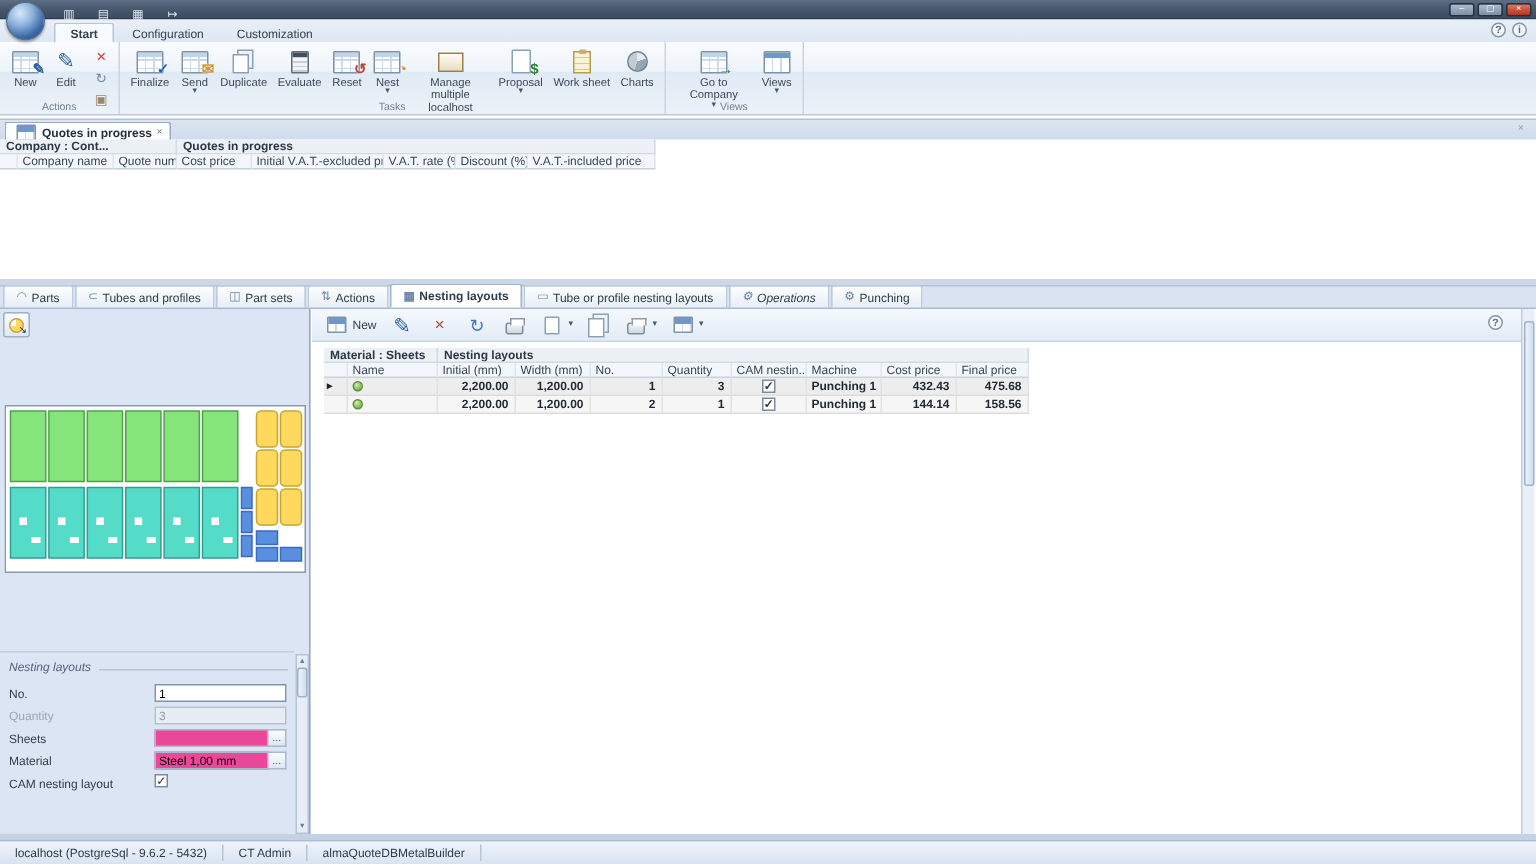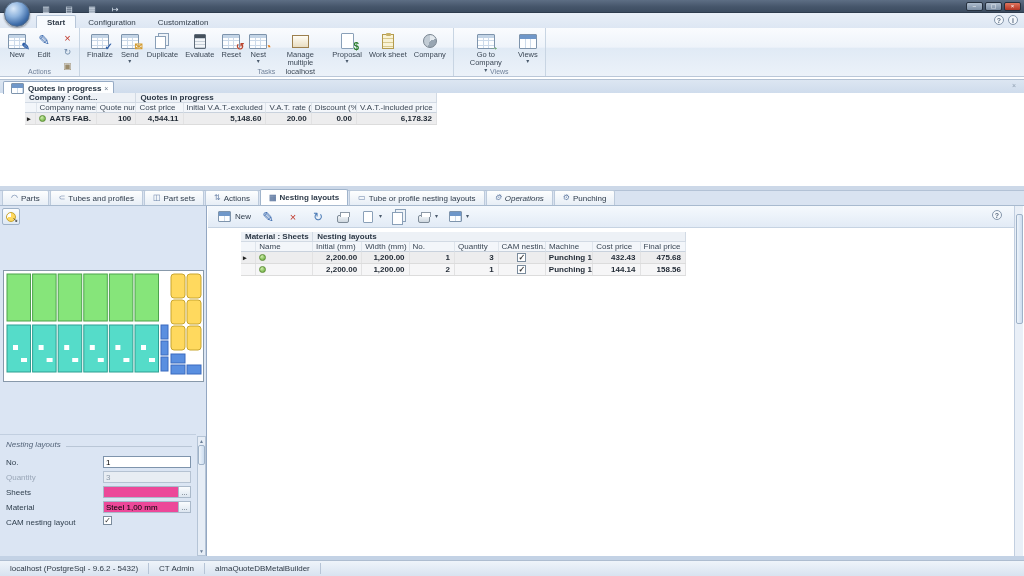--- a/index.html
+++ b/index.html
@@ -79,21 +79,21 @@
   #doctabrow { position:absolute; left:0; top:79px; width:1024px; height:14px;
     background:linear-gradient(#dce6f2,#cfdcec); border-top:1px solid #b2c1d3; }
   .doctab { position:absolute; left:3px; top:1px; height:13px; background:#fdfeff; border:1px solid #96abc5;
     border-bottom:none; border-radius:2px 2px 0 0; display:flex; align-items:center; gap:3px; padding:0 5px; }
   .doctab .lbl { font-size:8px; font-weight:bold; color:#22303f; }
   .dtclose { font-size:7px; color:#6b7a8c; }
   #panelclose { position:absolute; right:8px; top:2px; font-size:7px; color:#90a0b2; }
 
   
   .grid { font-size:8px; }
-  .g-band, .g-head, .g-row { display:flex;margin-left:25px; }
+  .g-band, .g-head, .g-row { display:flex; }
   .g-bandcell { height:10px; line-height:10px; background:#edf1f6; border-right:1px solid #d2dae4; border-bottom:1px solid #d2dae4;
     font-weight:bold; color:#2b3745; padding-left:4px; overflow:hidden; white-space:nowrap; }
   .g-hcell { height:10px; line-height:10px; background:#f3f6fa; border-right:1px solid #dfe5ec; border-bottom:1px solid #c9d2dd;
     color:#3a4654; padding-left:3px; overflow:hidden; white-space:nowrap; }
   .g-row { background:#ededee; border-bottom:1px solid #dcdcdc; }
   .g-row.alt { background:#f6f6f7; }
   .g-cell { height:11px; line-height:11px; border-right:1px solid #e2e2e3; overflow:hidden; white-space:nowrap;
     font-weight:bold; color:#1f2833; }
   .g-cell.num { text-align:right; padding-right:4px; }
   .g-cell.txt { padding-left:3px; }
@@ -280,21 +280,21 @@
           <div class="rbtn">
             <span class="ico">
               <span class="ib ib-clip"></span>
             </span>
             <span class="rlbl">Work sheet</span>
           </div>
           <div class="rbtn">
             <span class="ico">
               <span class="ib ib-pie"></span>
             </span>
-            <span class="rlbl">Company</span>
+            <span class="rlbl">Charts</span>
           </div>
         </div>
         <div class="rglabel">Tasks</div>
       </div>
       <div class="rgroup">
         <div class="rgrow">
           <div class="rbtn">
             <span class="ico">
               <span class="ib ib-grid"></span>
               <span class="ov" style="color: rgb(46, 125, 50);">→</span>
@@ -333,35 +333,20 @@
     </div>
     <div class="g-head">
       <span class="g-hcell" style="width: 12px;"></span>
       <span class="g-hcell" style="width: 64px;">Company name</span>
       <span class="g-hcell" style="width: 42px;">Quote number</span>
       <span class="g-hcell" style="width: 50px;">Cost price</span>
       <span class="g-hcell" style="width: 88px;">Initial V.A.T.-excluded price</span>
       <span class="g-hcell" style="width: 48px;">V.A.T. rate (%)</span>
       <span class="g-hcell" style="width: 48px;">Discount (%)</span>
       <span class="g-hcell" style="width: 85px;">V.A.T.-included price</span>
-    </div>
-    <div class="g-row">
-      <span class="g-cell ind" style="width: 12px;">
-        <span class="cur">▸</span>
-      </span>
-      <span class="g-cell txt ind" style="width: 64px;">
-        <span class="dot"></span>
-        <span>AATS FAB.</span>
-      </span>
-      <span class="g-cell num" style="width: 42px;">100</span>
-      <span class="g-cell num" style="width: 50px;">4,544.11</span>
-      <span class="g-cell num" style="width: 88px;">5,148.60</span>
-      <span class="g-cell num" style="width: 48px;">20.00</span>
-      <span class="g-cell num" style="width: 48px;">0.00</span>
-      <span class="g-cell num" style="width: 85px;">6,178.32</span>
     </div>
   </div>
 <div id="splitter"></div>
 
 <div id="dtabs">
     <div class="dtab">
       <span class="dtico">◠</span>
       <span>Parts</span>
     </div>
     <div class="dtab">

